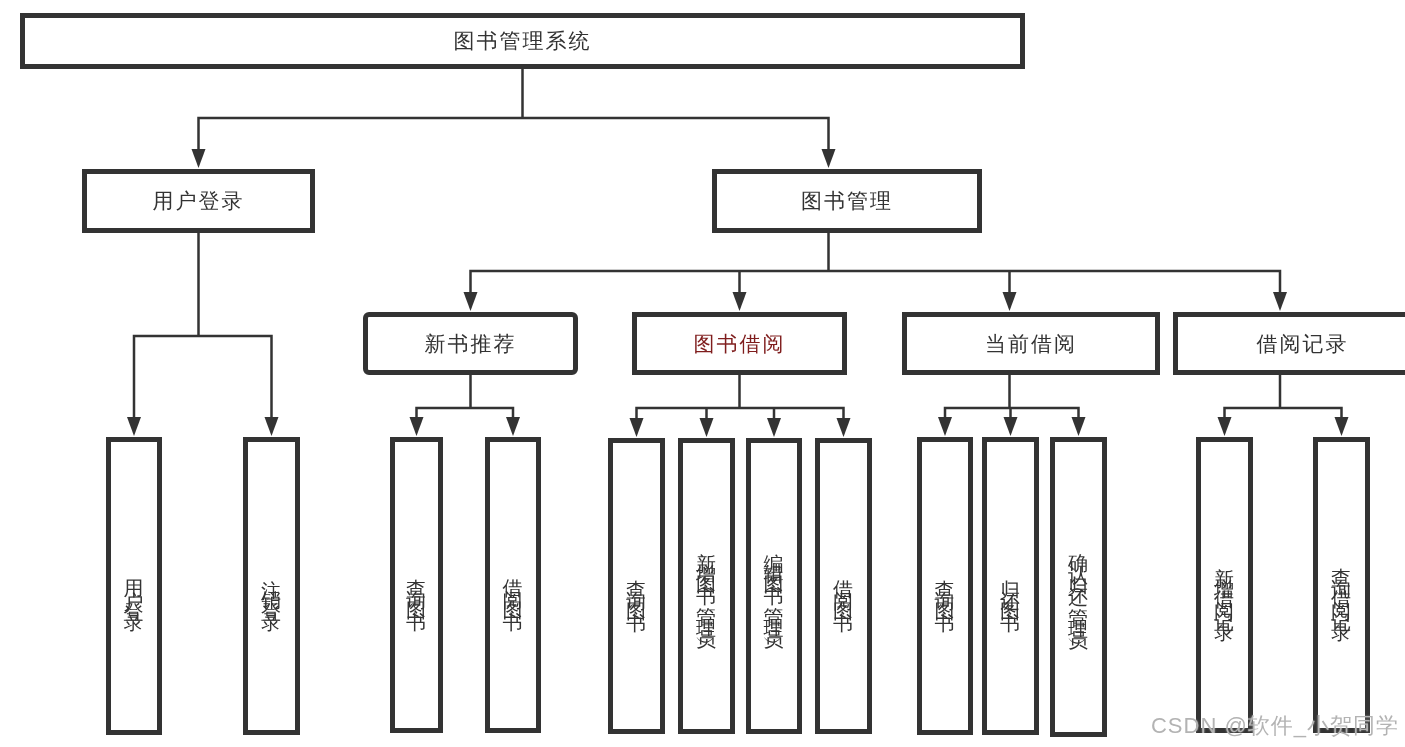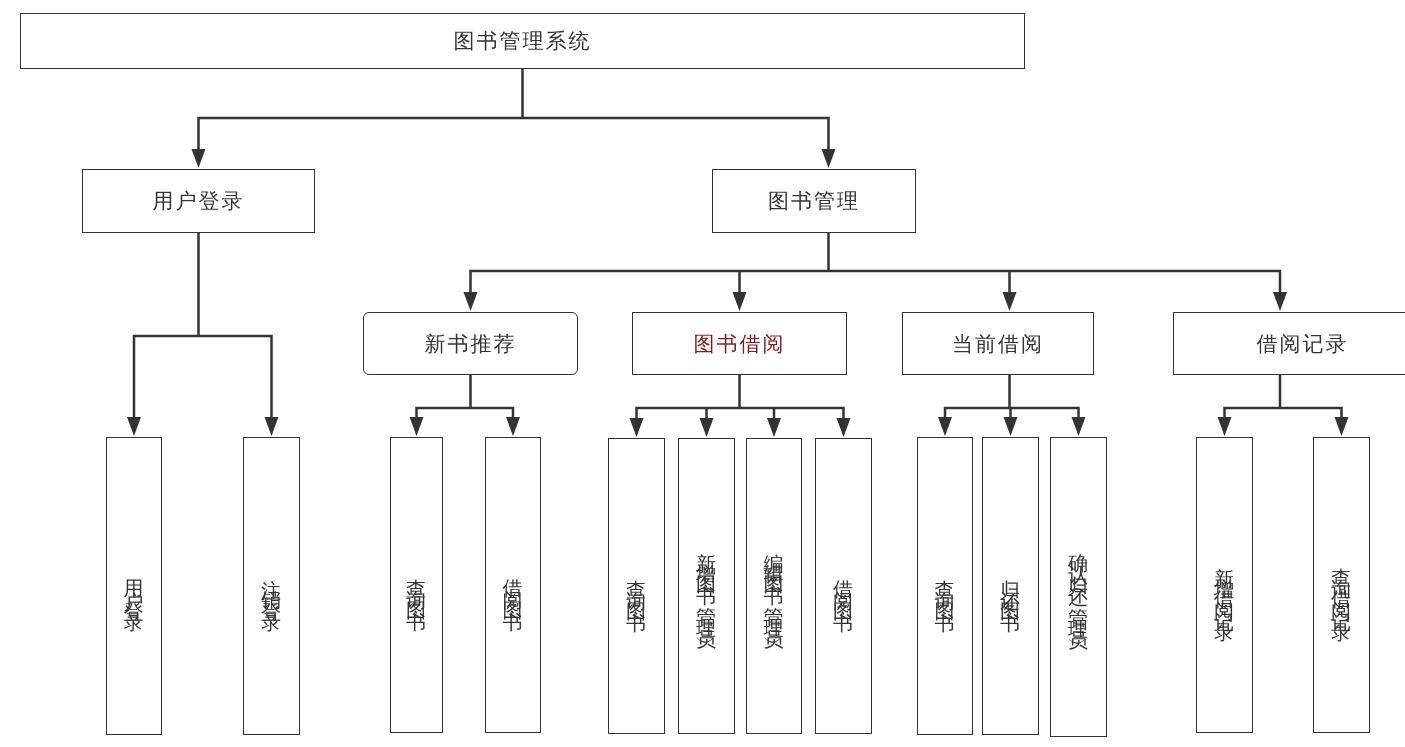--- a/index.html
+++ b/index.html
@@ -3,21 +3,21 @@
 <meta charset="utf-8">
 <style>
   html,body{margin:0;padding:0;background:#ffffff;}
   .stage{
     position:relative;width:1405px;height:747px;background:#ffffff;
     overflow:hidden;font-family:"Liberation Sans",sans-serif;
   }
   .connector-layer{position:absolute;left:0;top:0;width:1405px;height:747px;}
   .node{
     position:absolute;box-sizing:border-box;
-    border:1px solid #4c1d95;background:#ffffff;color:#333333;
+    border:5px solid #4c1d95;background:#ffffff;color:#333333;
     display:flex;align-items:center;justify-content:center;
     font-size:21px;letter-spacing:2px;line-height:1.2;
     white-space:nowrap;
   }
   .node.vertical{
     writing-mode:vertical-rl;text-orientation:mixed;
     font-size:20px;letter-spacing:11px;white-space:normal;
   }
   .watermark{
     position:absolute;right:6px;bottom:6px;
@@ -49,32 +49,33 @@
       <polygon points="938,417 952,417 945,436" fill="#333333"></polygon>
       <polygon points="1003.5,417 1017.5,417 1010.5,436" fill="#333333"></polygon>
       <polygon points="1071.5,417 1085.5,417 1078.5,436" fill="#333333"></polygon>
       <polygon points="1217.5,417 1231.5,417 1224.5,436" fill="#333333"></polygon>
       <polygon points="1334.5,417 1348.5,417 1341.5,436" fill="#333333"></polygon>
     </svg>
 
   <div id="nodes">
       <div class="node" style="left: 20px; top: 13px; width: 1005px; height: 56px; border-color: rgb(51, 51, 51); color: rgb(51, 51, 51);">图书管理系统</div>
       <div class="node" style="left: 82px; top: 169px; width: 233px; height: 64px; border-color: rgb(51, 51, 51); color: rgb(51, 51, 51);">用户登录</div>
-      <div class="node" style="left: 712px; top: 169px; width: 204px; height: 64px; border-color: rgb(51, 51, 51); color: rgb(51, 51, 51);">图书管理</div>
+      <div class="node" style="left: 712px; top: 169px; width: 270px; height: 64px; border-color: rgb(51, 51, 51); color: rgb(51, 51, 51);">图书管理</div>
       <div class="node" style="left: 363px; top: 312px; width: 215px; height: 63px; border-color: rgb(51, 51, 51); color: rgb(51, 51, 51); border-radius: 6px;">新书推荐</div>
       <div class="node" style="left: 632px; top: 312px; width: 215px; height: 63px; border-color: rgb(51, 51, 51); color: #7f1d1d;">图书借阅</div>
-      <div class="node" style="left: 902px; top: 312px; width: 192px; height: 63px; border-color: rgb(51, 51, 51); color: rgb(51, 51, 51);">当前借阅</div>
+      <div class="node" style="left: 902px; top: 312px; width: 258px; height: 63px; border-color: rgb(51, 51, 51); color: rgb(51, 51, 51);">当前借阅</div>
       <div class="node" style="left: 1173px; top: 312px; width: 259px; height: 63px; border-color: rgb(51, 51, 51); color: rgb(51, 51, 51);">借阅记录</div>
       <div class="node vertical" style="left: 106px; top: 437px; width: 56px; height: 298px; border-color: rgb(51, 51, 51); color: rgb(51, 51, 51);">用户登录</div>
       <div class="node vertical" style="left: 243px; top: 437px; width: 57px; height: 298px; border-color: rgb(51, 51, 51); color: rgb(51, 51, 51);">注销登录</div>
       <div class="node vertical" style="left: 390px; top: 437px; width: 53px; height: 296px; border-color: rgb(51, 51, 51); color: rgb(51, 51, 51);">查询图书</div>
       <div class="node vertical" style="left: 485px; top: 437px; width: 56px; height: 296px; border-color: rgb(51, 51, 51); color: rgb(51, 51, 51);">借阅图书</div>
       <div class="node vertical" style="left: 608px; top: 438px; width: 57px; height: 296px; border-color: rgb(51, 51, 51); color: rgb(51, 51, 51);">查询图书</div>
       <div class="node vertical" style="left: 678px; top: 438px; width: 57px; height: 296px; border-color: rgb(51, 51, 51); color: rgb(51, 51, 51);">新增图书（管理员）</div>
       <div class="node vertical" style="left: 746px; top: 438px; width: 56px; height: 296px; border-color: rgb(51, 51, 51); color: rgb(51, 51, 51);">编辑图书（管理员）</div>
       <div class="node vertical" style="left: 815px; top: 438px; width: 57px; height: 296px; border-color: rgb(51, 51, 51); color: rgb(51, 51, 51);">借阅图书</div>
       <div class="node vertical" style="left: 917px; top: 437px; width: 56px; height: 298px; border-color: rgb(51, 51, 51); color: rgb(51, 51, 51);">查询图书</div>
       <div class="node vertical" style="left: 982px; top: 437px; width: 57px; height: 298px; border-color: rgb(51, 51, 51); color: rgb(51, 51, 51);">归还图书</div>
       <div class="node vertical" style="left: 1050px; top: 437px; width: 57px; height: 300px; border-color: rgb(51, 51, 51); color: rgb(51, 51, 51);">确认归还（管理员）</div>
       <div class="node vertical" style="left: 1196px; top: 437px; width: 57px; height: 296px; border-color: rgb(51, 51, 51); color: rgb(51, 51, 51);">新增借阅记录</div>
       <div class="node vertical" style="left: 1313px; top: 437px; width: 57px; height: 296px; border-color: rgb(51, 51, 51); color: rgb(51, 51, 51);">查询借阅记录</div>
     </div>
+  <div class="watermark" style="color: rgb(179, 179, 179);">CSDN @软件_小贺同学</div>
 </div>
 
 </body></html>

